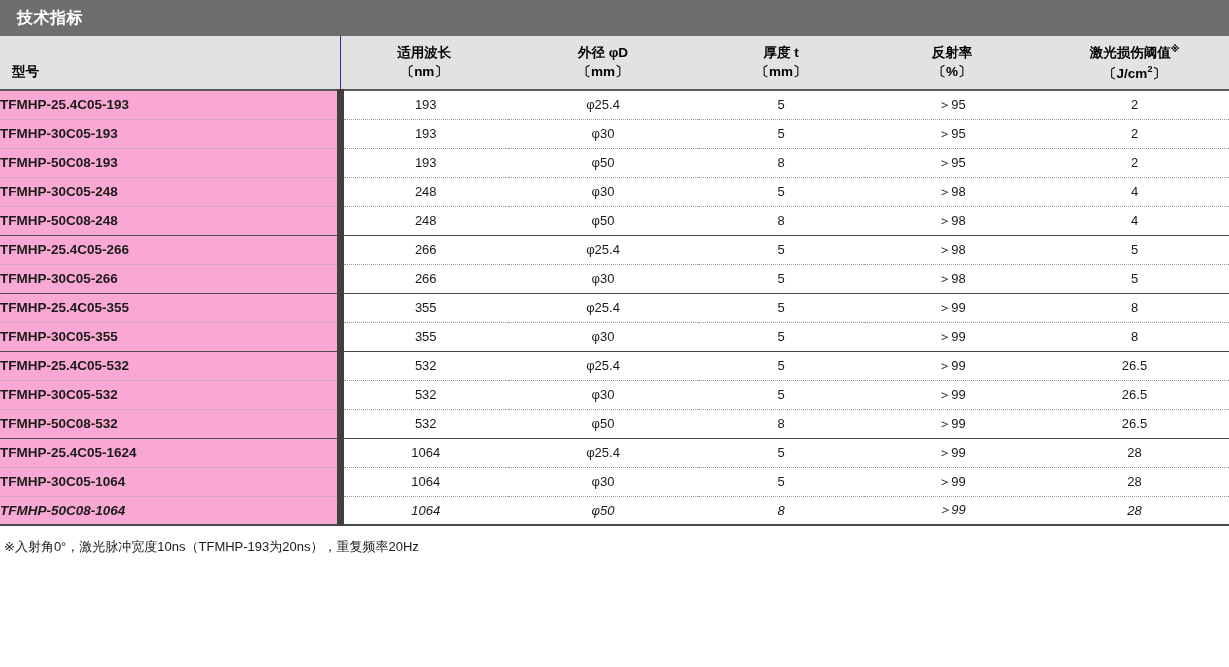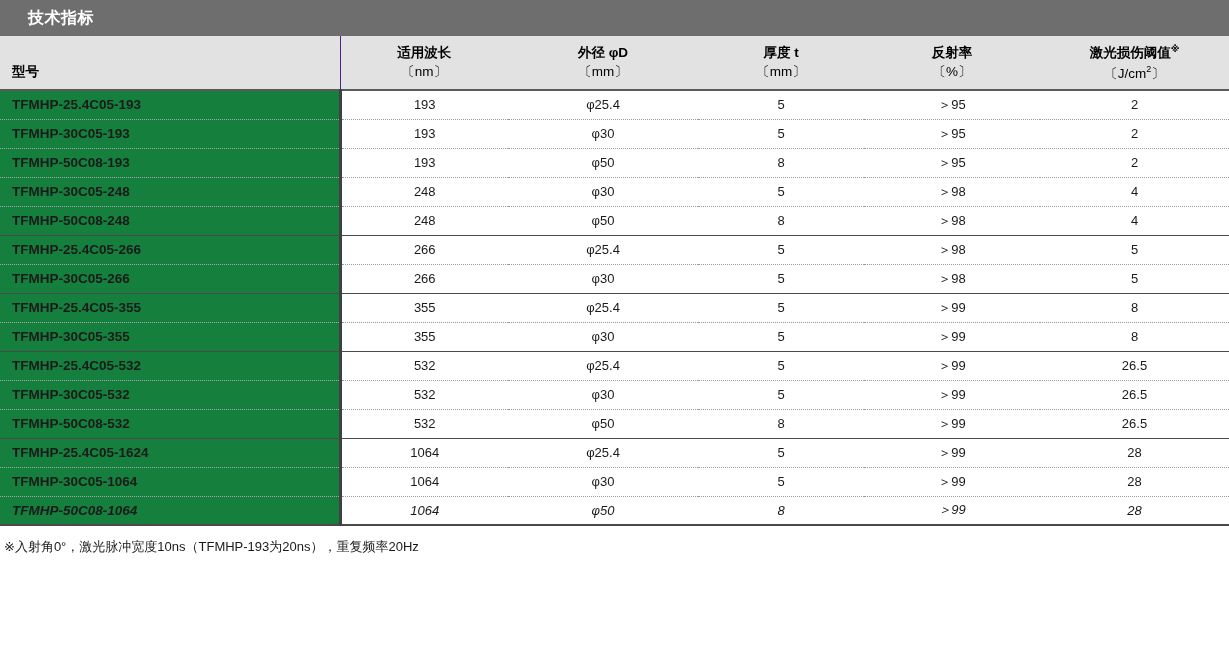--- a/index.html
+++ b/index.html
@@ -17,21 +17,21 @@
     overflow: hidden;
   }
 
   
   .title-bar {
     height: 36px;
     background: #6e6e6e;
     color: #ffffff;
     display: flex;
     align-items: center;
-    padding-left: 28px;
+    padding-left: 17px;
     font-size: 16px;
     font-weight: bold;
     letter-spacing: 0.5px;
   }
 
   
   table.spec {
     width: 1229px;
     border-collapse: collapse;
     table-layout: fixed;
@@ -54,46 +54,45 @@
   }
   thead th.model-head {
     text-align: left;
     padding-left: 12px;
     border-right: 1px solid #4c1d95;
     vertical-align: bottom;
     padding-bottom: 8px;
   }
   thead th .sub {
     display: block;
-    font-weight: normal;
+    font-weight: bold;
   }
   .sup {
     font-size: 9px;
     vertical-align: super;
   }
   .sup2 {
     font-size: 9px;
     vertical-align: super;
   }
 
   tbody td {
     height: 29px;
     font-size: 13px;
     text-align: center;
     vertical-align: middle;
     color: #1a1a1a;
     border-bottom: 1px dotted #9a9a9a;
   }
   tbody td.model {
-    background: #15803d;
+    background: #f9a8d4;
     text-align: left;
-    padding-left: 12px;
     font-weight: bold;
     font-size: 13.5px;
-    border-right: 3px solid #404040;
+    border-right: 7px solid #404040;
     border-bottom: 1px dotted #a8a8a8;
   }
   tbody tr.group-start td {
     border-top: 1px solid #4a4a4a;
   }
   tbody tr.group-start td.model {
     border-top: 1px solid #4a4a4a;
   }
   tbody tr:last-child td {
     border-bottom: 2px solid #4a4a4a;

